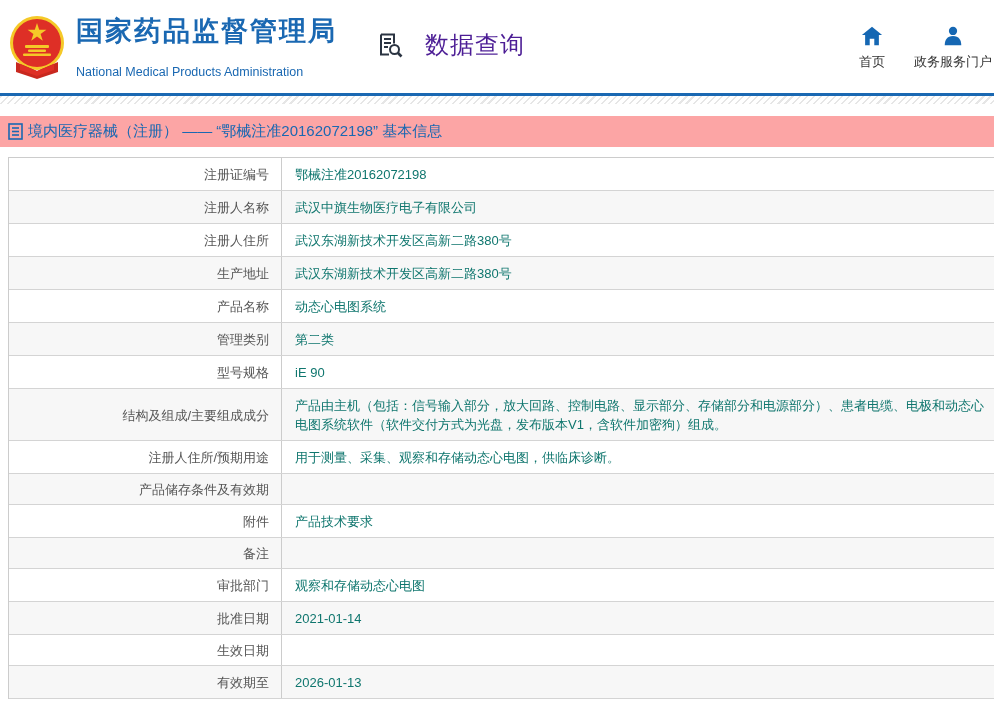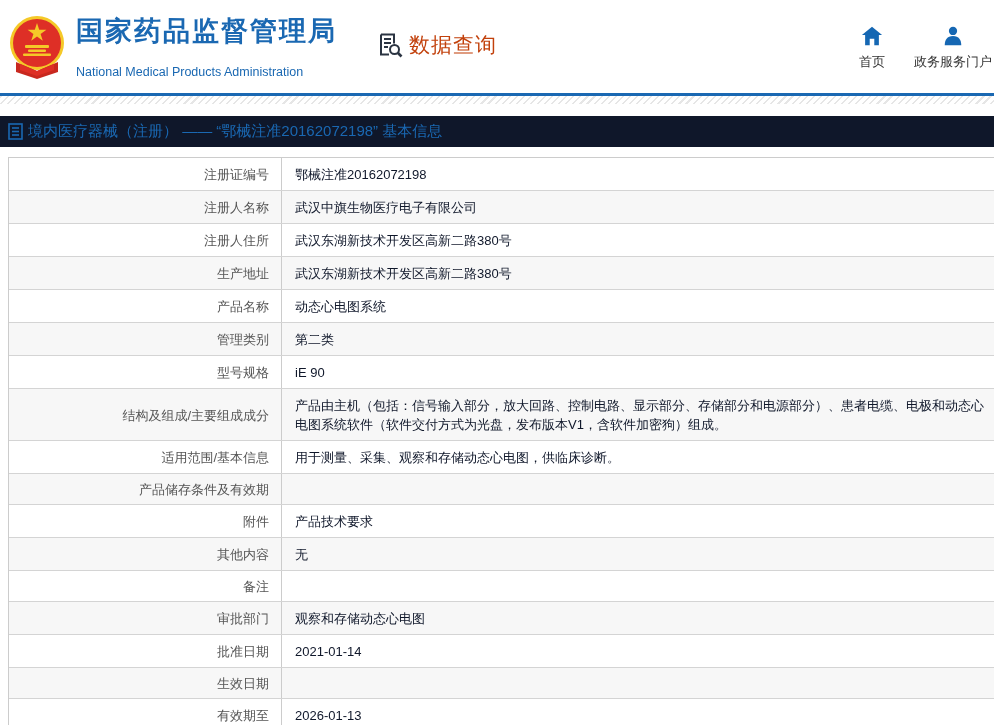--- a/index.html
+++ b/index.html
@@ -16,55 +16,55 @@
     display:flex; align-items:center;
   }
   .brand { display:flex; align-items:flex-end; margin-left:8px; }
   .emblem { width:58px; height:64px; margin-right:10px; flex:0 0 auto; }
   .brand-text { display:flex; flex-direction:column; }
   .brand-zh { font-size:27px; font-weight:bold; color:#1a68b2; letter-spacing:2px; line-height:1.15; }
   .brand-en { font-size:12.5px; color:#1a68b2; margin-top:17px; }
 
   .section-entry { display:flex; align-items:center; margin-left:40px; margin-top:-4px; }
   .section-entry .doc-search-icon { width:26px; height:26px; margin-right:6px; }
-  .section-title { font-size:21px; color:#c2410c; letter-spacing:1px; }
+  .section-title { font-size:24px; color:#4c1d95; letter-spacing:1px;margin-left:16px; }
 
   .header-nav { margin-left:auto; display:flex; align-items:flex-start; gap:29px; padding-right:2px; margin-top:2px; }
   .nav-item { display:flex; flex-direction:column; align-items:center; cursor:pointer; }
   .nav-item svg { width:22px; height:22px; }
   .nav-label { font-size:13px; color:#333; margin-top:6px; white-space:nowrap; }
 
   .header-rule { height:3px; background:#1a68b2; width:100%; }
   .hatch-band {
     height:8px; width:100%;
     background:repeating-linear-gradient(135deg,#e6e6e6 0,#e6e6e6 1.5px,#ffffff 1.5px,#ffffff 5px);
   }
 
   
   .crumb-bar {
-    margin-top:12px; height:31px; background:#0f172a;
+    margin-top:12px; height:31px; background:#fca5a5;
     display:flex; align-items:center; padding-left:8px;
   }
   .crumb-icon { width:15px; height:17px; margin-right:5px; flex:0 0 auto; }
   .crumb-text { font-size:15px; color:#1a68b2; }
 
   
   .info-table {
     margin:10px 0 0 8px; width:986px;
     border-left:1px solid #ccc; border-top:1px solid #ccc;
     font-size:13px;
   }
   .row { display:flex; border-bottom:1px solid #d4d4d4; background:#fff; }
   .row:nth-child(even) { background:#f7f7f7; }
   .cell-label {
     width:273px; flex:0 0 auto; color:#555;
     padding:7px 12px 6px 6px; border-right:1px solid #ccc; line-height:17px;
     display:flex; justify-content:flex-end; align-items:center; gap:3px;
   }
-  .cell-value { flex:1; color:#0f172a; padding:7px 8px 6px 13px; line-height:19px; }
+  .cell-value { flex:1; color:#0f766e; padding:7px 8px 6px 13px; line-height:19px; }
 </style>
 </head>
 <body>
 
 <div class="header">
   <div class="brand">
     <svg class="emblem" viewBox="0 0 58 64">
       <circle cx="29" cy="28" r="27" fill="#f5c928"></circle>
       <circle cx="29" cy="28" r="24" fill="#de2f26"></circle>
       <path d="M29 8 l2.2 6.8 7.2 0 -5.8 4.2 2.2 6.8 -5.8-4.2 -5.8 4.2 2.2-6.8 -5.8-4.2 7.2 0 z" fill="#f5c928"></path>
@@ -175,45 +175,39 @@
 
   <div class="row">
     <div class="cell-label">
         <span>结构及组成/主要组成成分</span>
       </div>
     <div class="cell-value">产品由主机（包括：信号输入部分，放大回路、控制电路、显示部分、存储部分和电源部分）、患者电缆、电极和动态心电图系统软件（软件交付方式为光盘，发布版本V1，含软件加密狗）组成。</div>
   </div>
 
   <div class="row">
     <div class="cell-label">
-        <span>适用范围/基本信息</span>
+        <span>注册人住所/预期用途</span>
       </div>
     <div class="cell-value">用于测量、采集、观察和存储动态心电图，供临床诊断。</div>
   </div>
 
   <div class="row">
     <div class="cell-label">
         <span>产品储存条件及有效期</span>
       </div>
     <div class="cell-value"></div>
   </div>
 
   <div class="row">
     <div class="cell-label">
         <span>附件</span>
       </div>
     <div class="cell-value">产品技术要求</div>
   </div>
 
-  <div class="row">
-    <div class="cell-label">
-        <span>其他内容</span>
-      </div>
-    <div class="cell-value">无</div>
-  </div>
 
   <div class="row">
     <div class="cell-label">
         <span>备注</span>
       </div>
     <div class="cell-value"></div>
   </div>
 
   <div class="row">
     <div class="cell-label">

